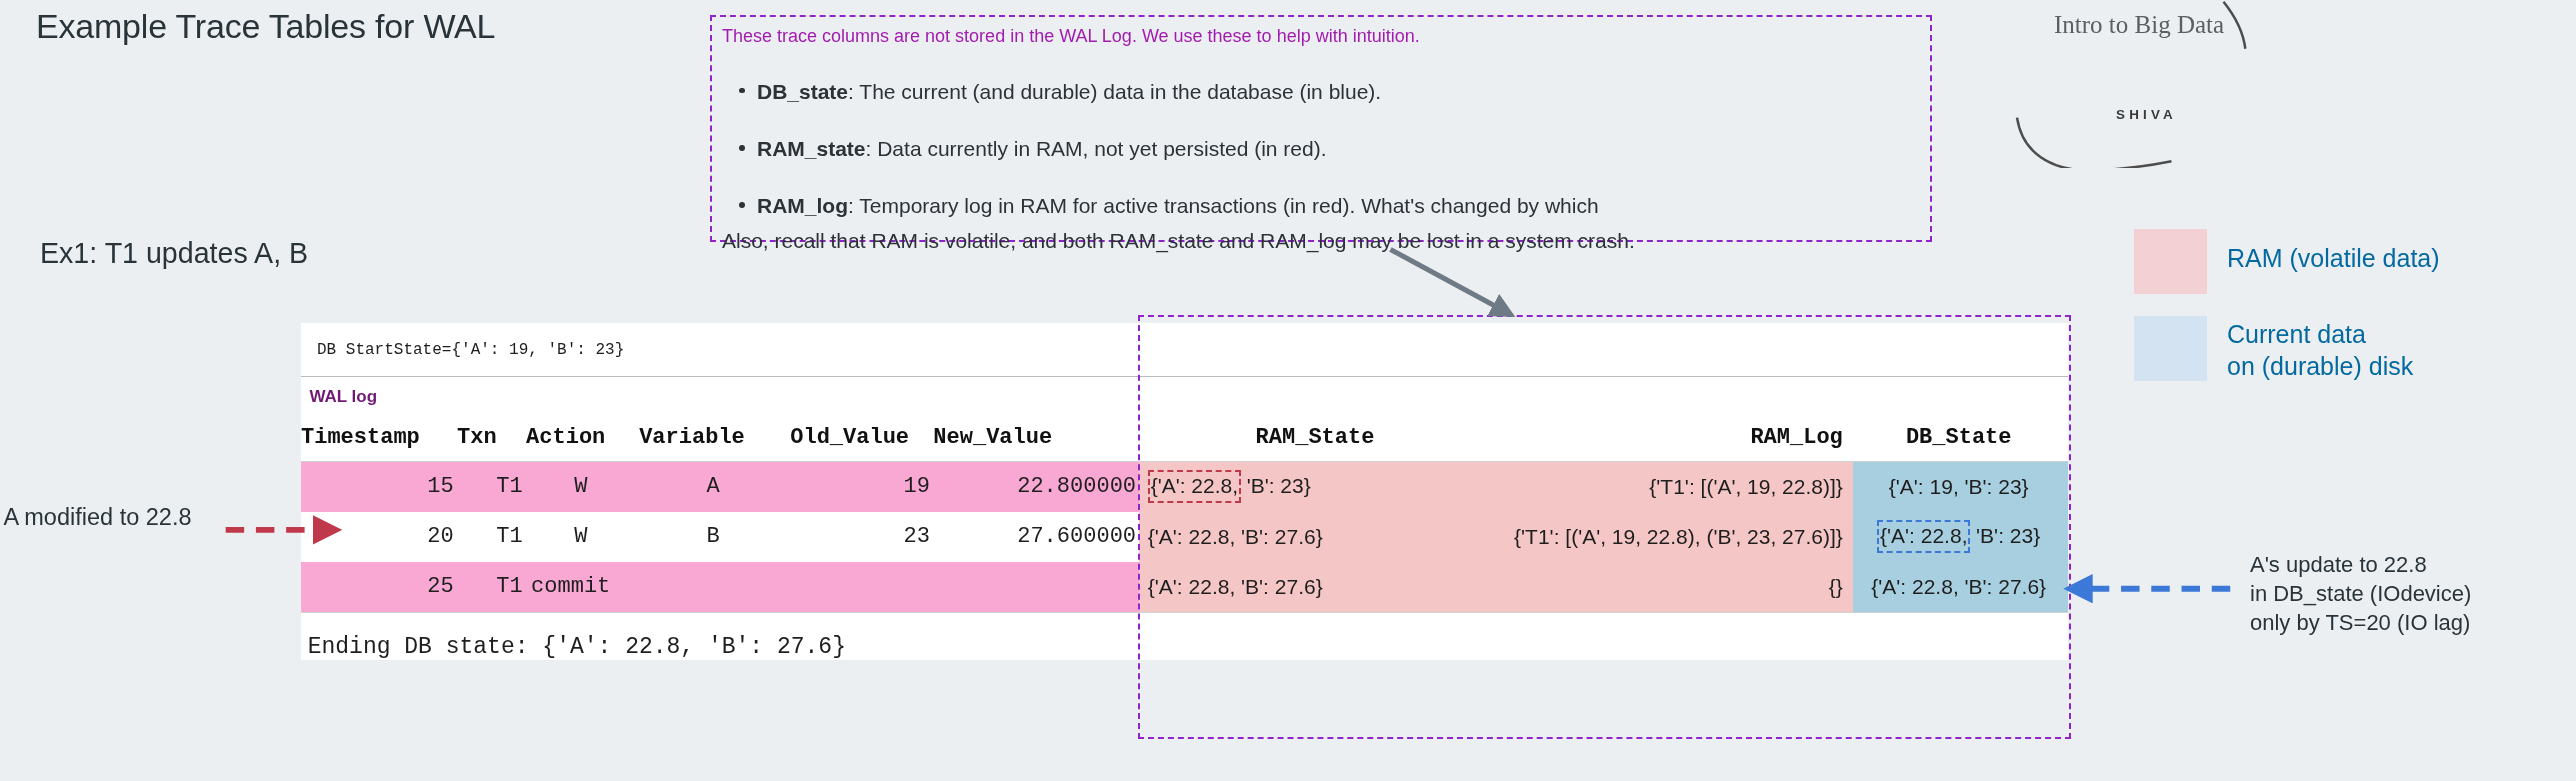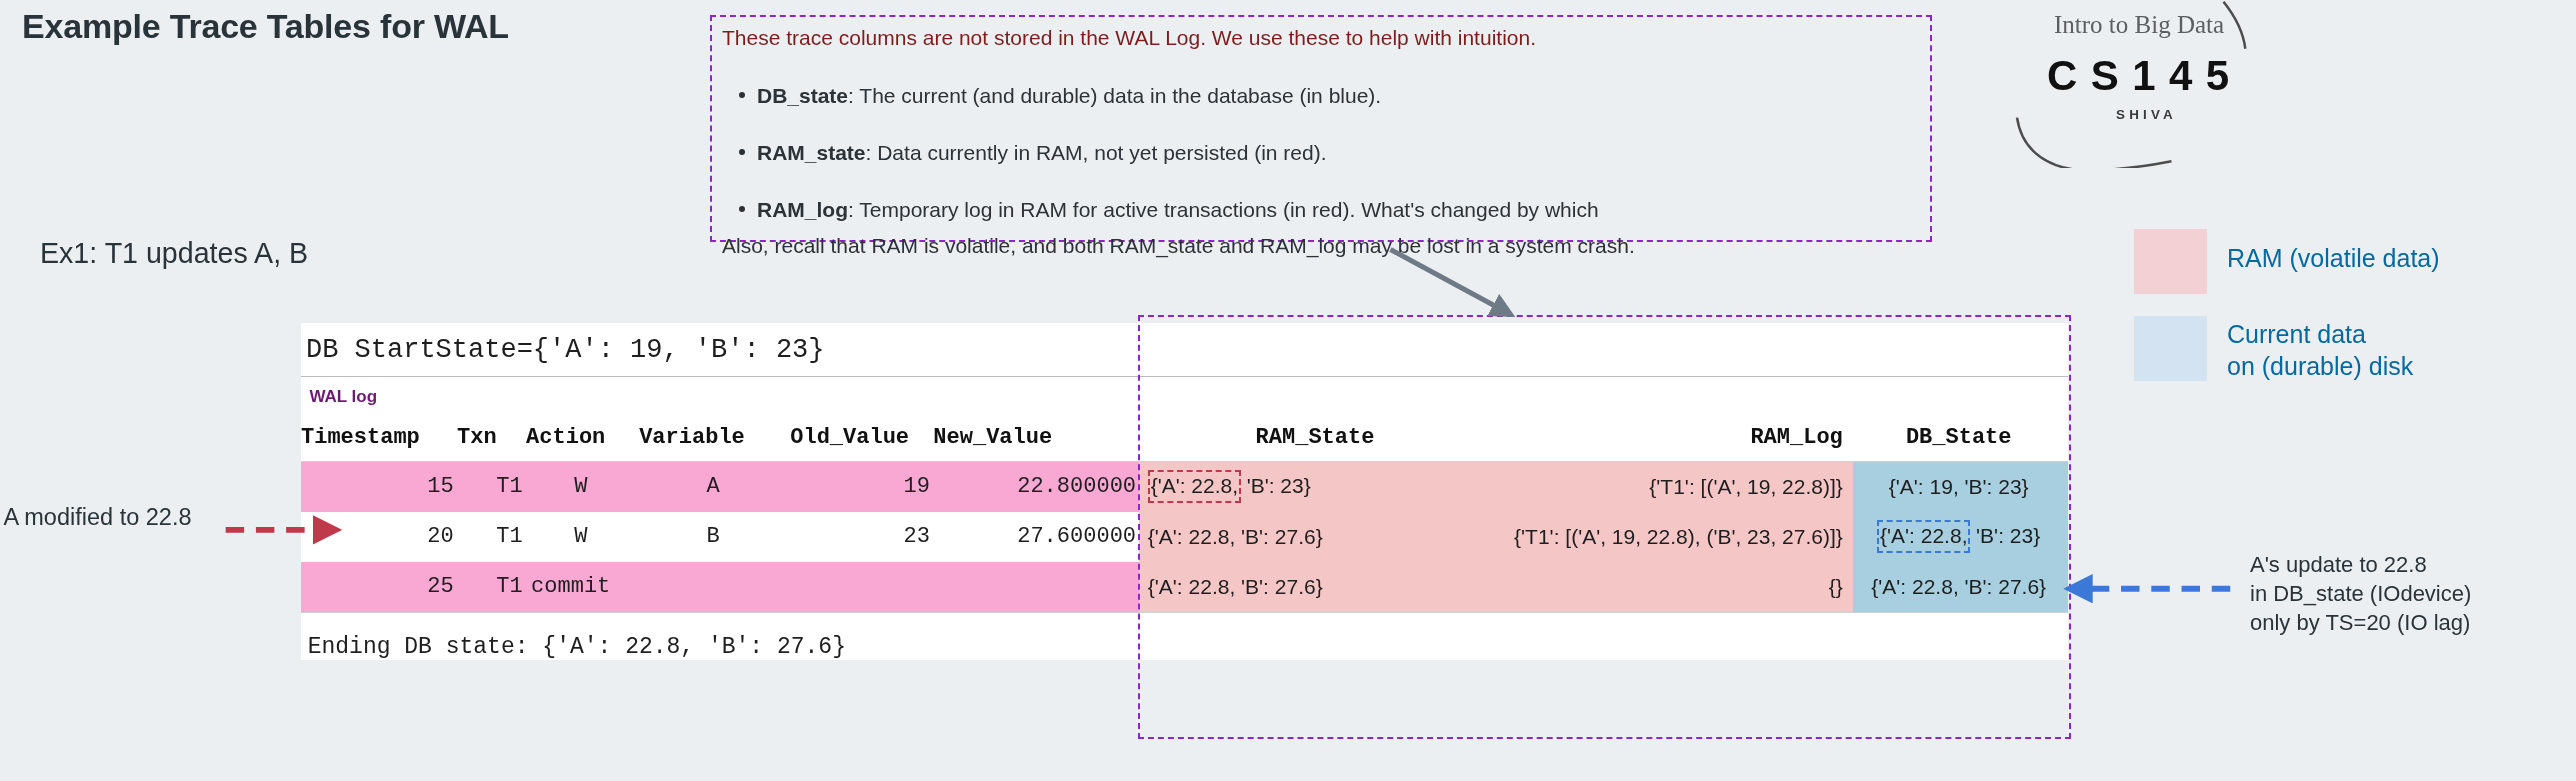--- a/index.html
+++ b/index.html
@@ -12,44 +12,44 @@
     height: 781px;
     position: relative;
     overflow: hidden;
     font-family: "Liberation Sans", sans-serif;
     color: #283238;
   }
 
   
   .page-title {
     position: absolute;
-    left: 22px;
+    left: 36px;
     top: 6.7px;
     font-size: 34px;
-    font-weight: bold;
+    font-weight: normal;
     letter-spacing: -0.2px;
     color: #29333a;
     white-space: nowrap;
   }
 
   
   .note-box {
     position: absolute;
     left: 710px;
     top: 15px;
     width: 1222px;
     height: 227px;
     border: 2.5px dashed #8e24c9;
     box-sizing: border-box;
     padding: 6.7px 10px 0 10px;
   }
   .note-line {
-    font-size: 21px;
+    font-size: 18px;
     line-height: 1.38;
-    color: #7f1d1d;
+    color: #a21caf;
     white-space: nowrap;
   }
   .note-bullets {
     margin: 5px 0 0 0;
     padding: 0;
     list-style: none;
   }
   .note-bullets li {
     position: relative;
     padding-left: 35px;
@@ -165,23 +165,23 @@
     background: #ffffff;
   }
   .startstate-row {
     height: 53px;
     border-bottom: 1.7px solid #b8bcbf;
     display: flex;
     align-items: center;
   }
   .startstate-text {
     font-family: "Liberation Mono", monospace;
-    font-size: 27px;
+    font-size: 16px;
     color: #1e1e1e;
-    padding-left: 5px;
+    padding-left: 16px;
     white-space: nowrap;
   }
   .wal-title {
     font-family: Liberation Sans, sans-serif;
     font-weight: bold;
     font-size: 17px;
     color: #701a75;
     padding: 10px 0 6.7px 8.4px;
     white-space: nowrap;
   }
@@ -330,21 +330,20 @@
   </ul>
   <div class="note-footer">Also, recall that RAM is volatile, and both RAM_state and RAM_log may be lost in a system crash.</div>
 </div>
 
 <div class="logo-wrap">
   <svg class="logo-arc" width="277" height="168" viewBox="0 0 330 200">
     <path d="M 252 2 C 268 22, 276 42, 278 58" stroke="#4d4d4d" stroke-width="3" fill="none"></path>
     <path d="M 6 140 C 12 180, 44 205, 100 203 C 140 201, 170 196, 190 192" stroke="#4d4d4d" stroke-width="3" fill="none"></path>
   </svg>
   <div class="logo-sub">Intro to Big Data</div>
-  <div class="logo-main">CS145</div>
   <div class="logo-name">SHIVA</div>
 </div>
 
 <div class="ex-heading">Ex1: T1 updates A, B</div>
 
 <div class="legend">
   <div class="legend-row">
     <div class="legend-swatch" style="background:#f2d0d3"></div>
     <div class="legend-label">RAM (volatile data)</div>
   </div>

